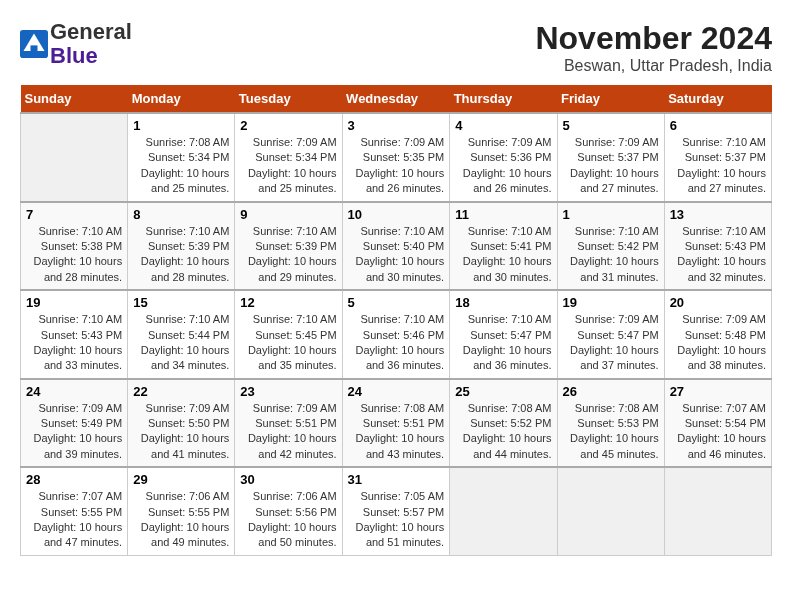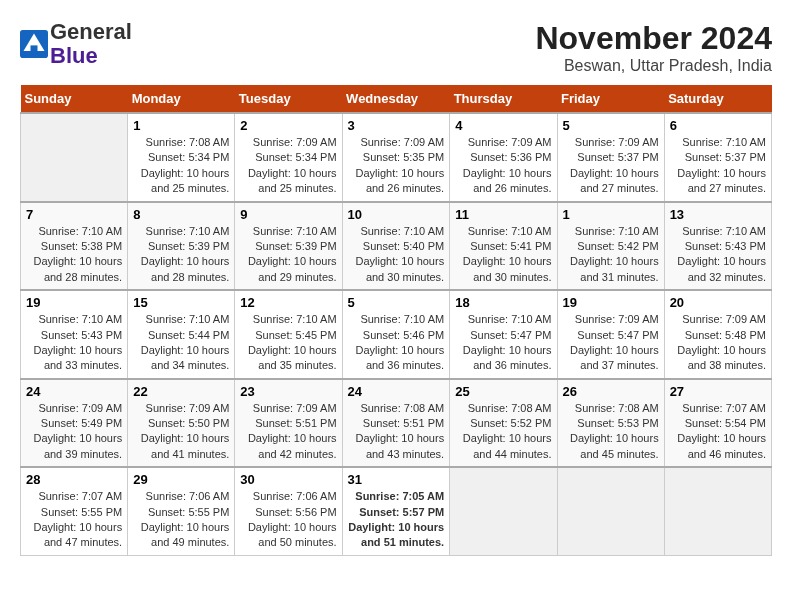--- a/index.html
+++ b/index.html
@@ -338,21 +338,21 @@
         </td>
         <td>
           <span class="day-number">30</span>
           <div class="day-info" style="white-space: pre-line;">Sunrise: 7:06 AM
 Sunset: 5:56 PM
 Daylight: 10 hours
 and 50 minutes.</div>
         </td>
         <td>
           <span class="day-number">31</span>
-          <div class="day-info" style="white-space: pre-line; font-weight: bold;">Sunrise: 7:05 AM
+          <div class="day-info" style="white-space: pre-line;">Sunrise: 7:05 AM
 Sunset: 5:57 PM
 Daylight: 10 hours
 and 51 minutes.</div>
         </td>
         <td class="empty-cell"></td>
         <td class="empty-cell"></td>
         <td class="empty-cell"></td>
       </tr>
     </tbody>
 </table>

